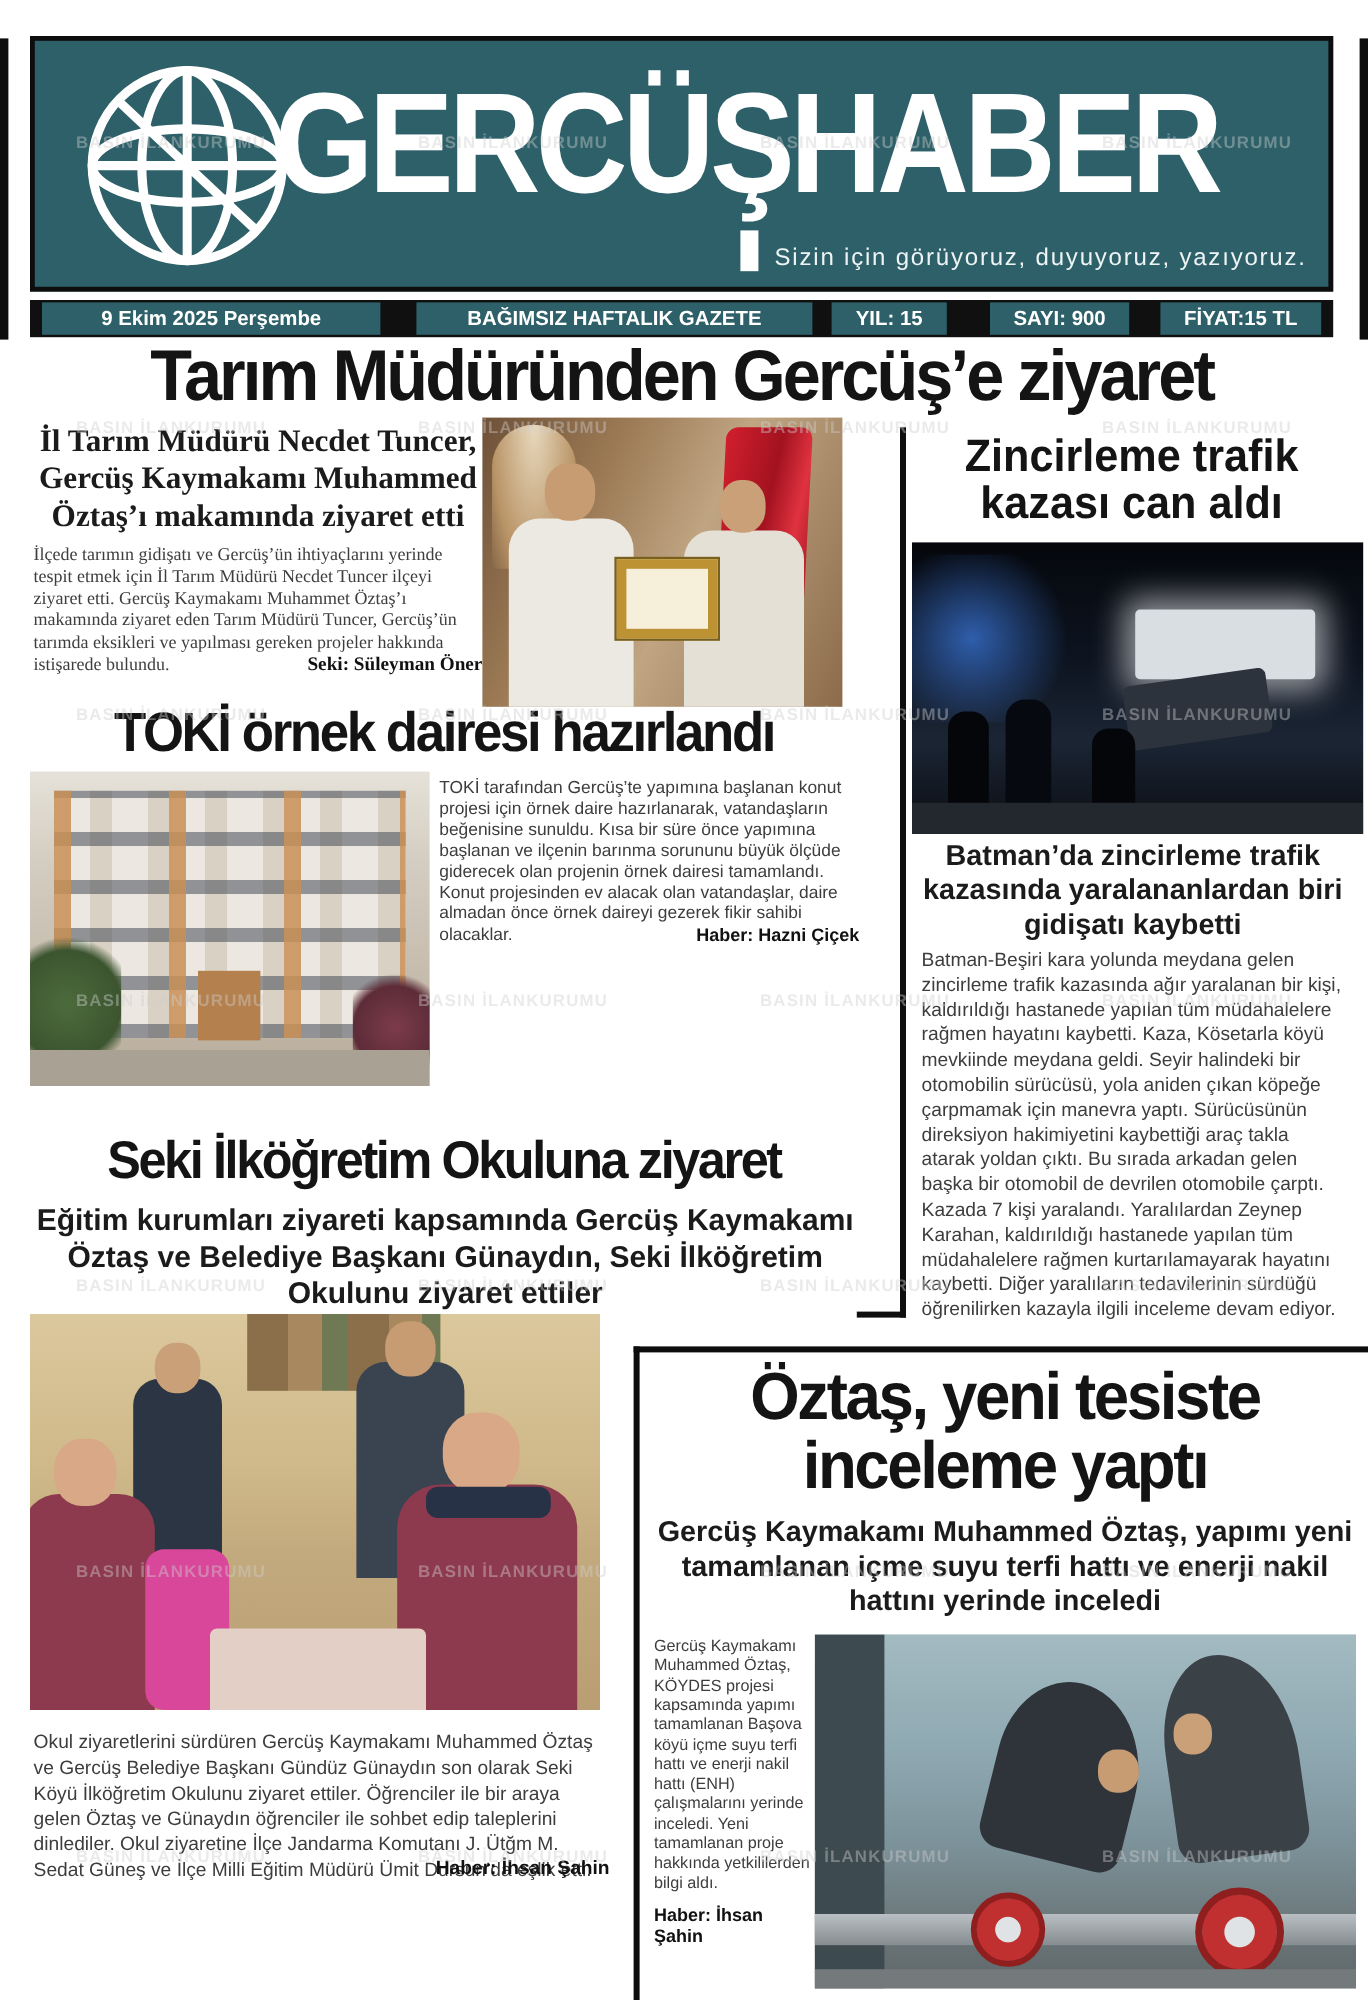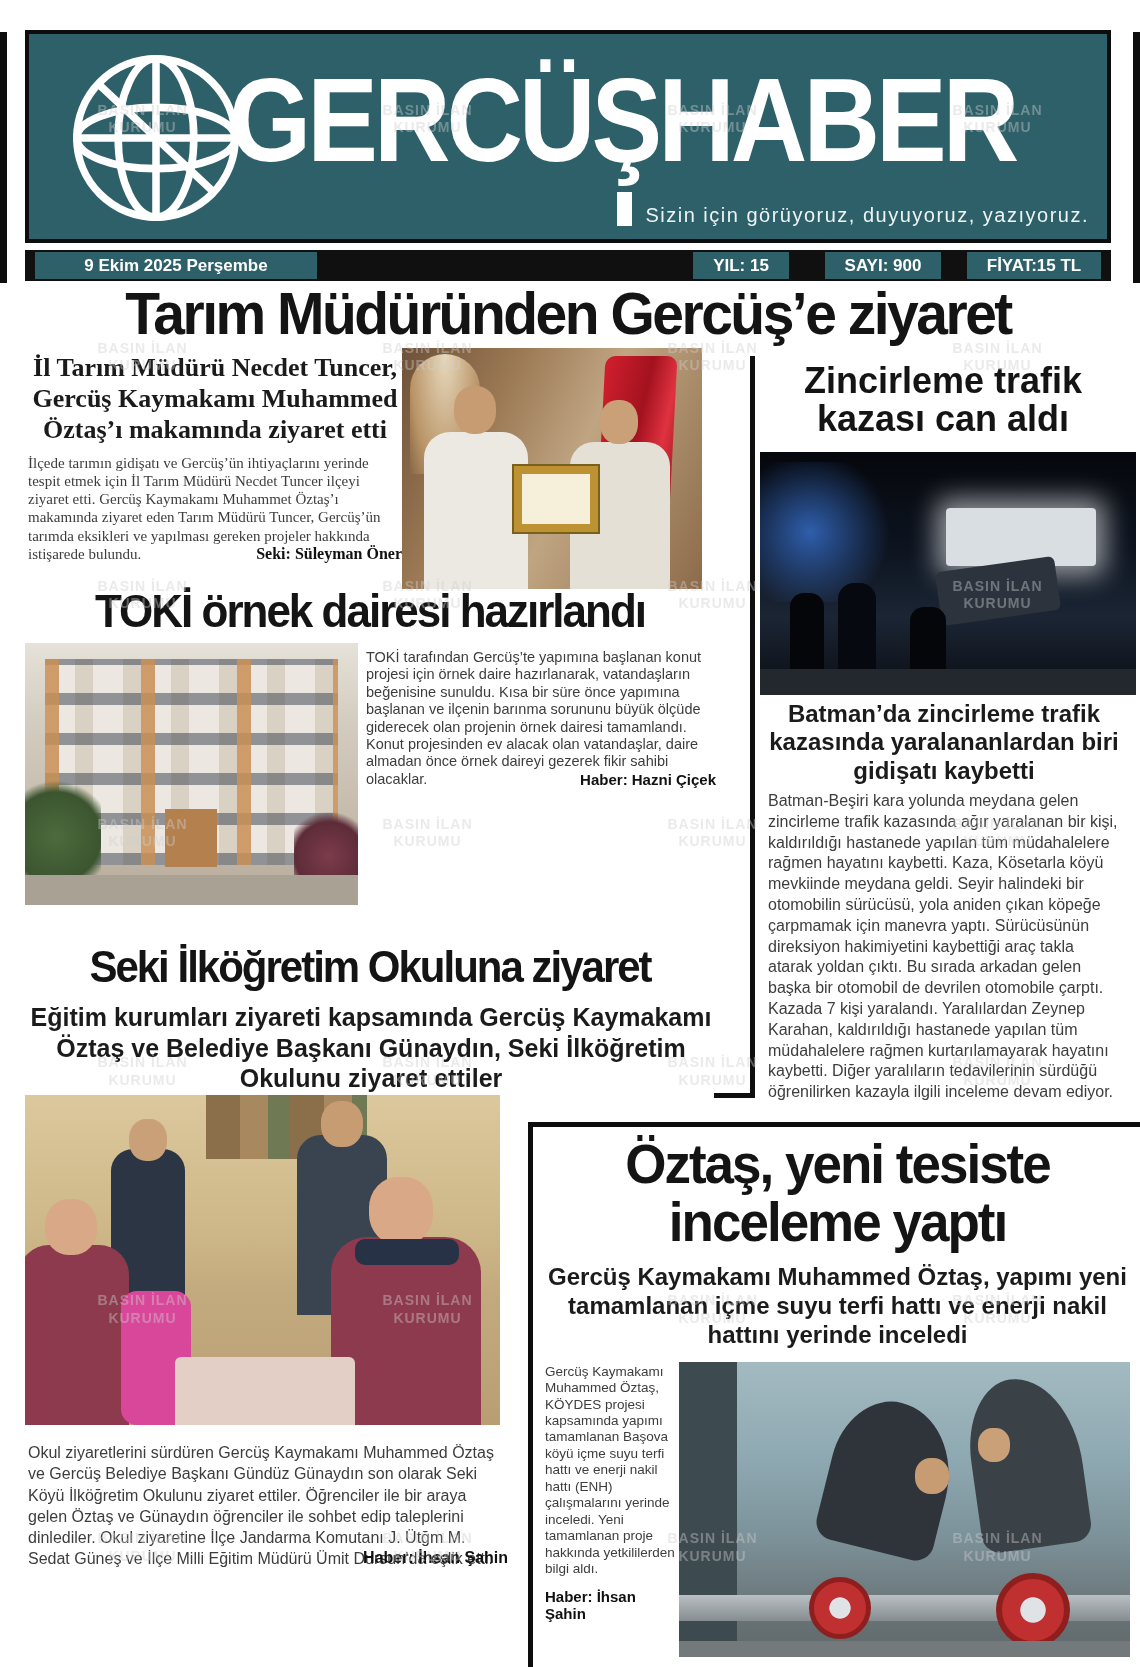--- a/index.html
+++ b/index.html
@@ -10,21 +10,21 @@
     font-family: "Liberation Sans", sans-serif; color: #222;
   }
   .abs { position: absolute; }
 
   
   .wm-overlay {
     position:absolute; inset:0; z-index:40; pointer-events:none;
     display:grid; grid-template-columns:repeat(4,1fr); grid-auto-rows:1fr;
   }
   .wm-tile {
-    display:flex; flex-direction:column; align-items:center; justify-content:center;
+    display:flex; align-items:center; justify-content:center;
     color:#cfcfcf; opacity:.42; font-weight:700; font-size:14px; letter-spacing:1px;
     text-transform:uppercase; line-height:1.25;
   }
 
   
   .masthead {
     left:25px; top:30px; width:1086px; height:213px;
     background: var(--teal, #2d6068);
     border:4px solid #0d0d0d;
   }
@@ -193,20 +193,21 @@
       <line x1="50" y1="6" x2="50" y2="94"></line>
       <line x1="18" y1="20" x2="82" y2="80"></line>
     </svg>
     <div class="abs mast-title">GERCÜŞHABER</div>
     <div class="abs mast-sq"></div>
     <div class="abs mast-tagline">Sizin için görüyoruz, duyuyoruz, yazıyoruz.</div>
   </div>
 
   <div class="abs infobar">
     <div class="info-box" style="left:10px;width:282px;">9 Ekim 2025 Perşembe</div>
+    <div class="info-box" style="left:322px;width:330px;">BAĞIMSIZ HAFTALIK GAZETE</div>
     <div class="info-box" style="left:668px;width:96px;">YIL: 15</div>
     <div class="info-box" style="left:800px;width:116px;">SAYI: 900</div>
     <div class="info-box" style="left:942px;width:134px;">FİYAT:15 TL</div>
   </div>
 
   <div class="abs h-main">Tarım Müdüründen Gercüş’e ziyaret</div>
 
   <div class="abs col-tarim">
     <div class="subhead">İl Tarım Müdürü Necdet Tuncer, Gercüş Kaymakamı Muhammed Öztaş’ı makamında ziyaret etti</div>
     <div class="body-txt">İlçede tarımın gidişatı ve Gercüş’ün ihtiyaçlarını yerinde tespit etmek için İl Tarım Müdürü Necdet Tuncer ilçeyi ziyaret etti. Gercüş Kaymakamı Muhammet Öztaş’ı makamında ziyaret eden Tarım Müdürü Tuncer, Gercüş’ün tarımda eksikleri ve yapılması gereken projeler hakkında istişarede bulundu.</div>

